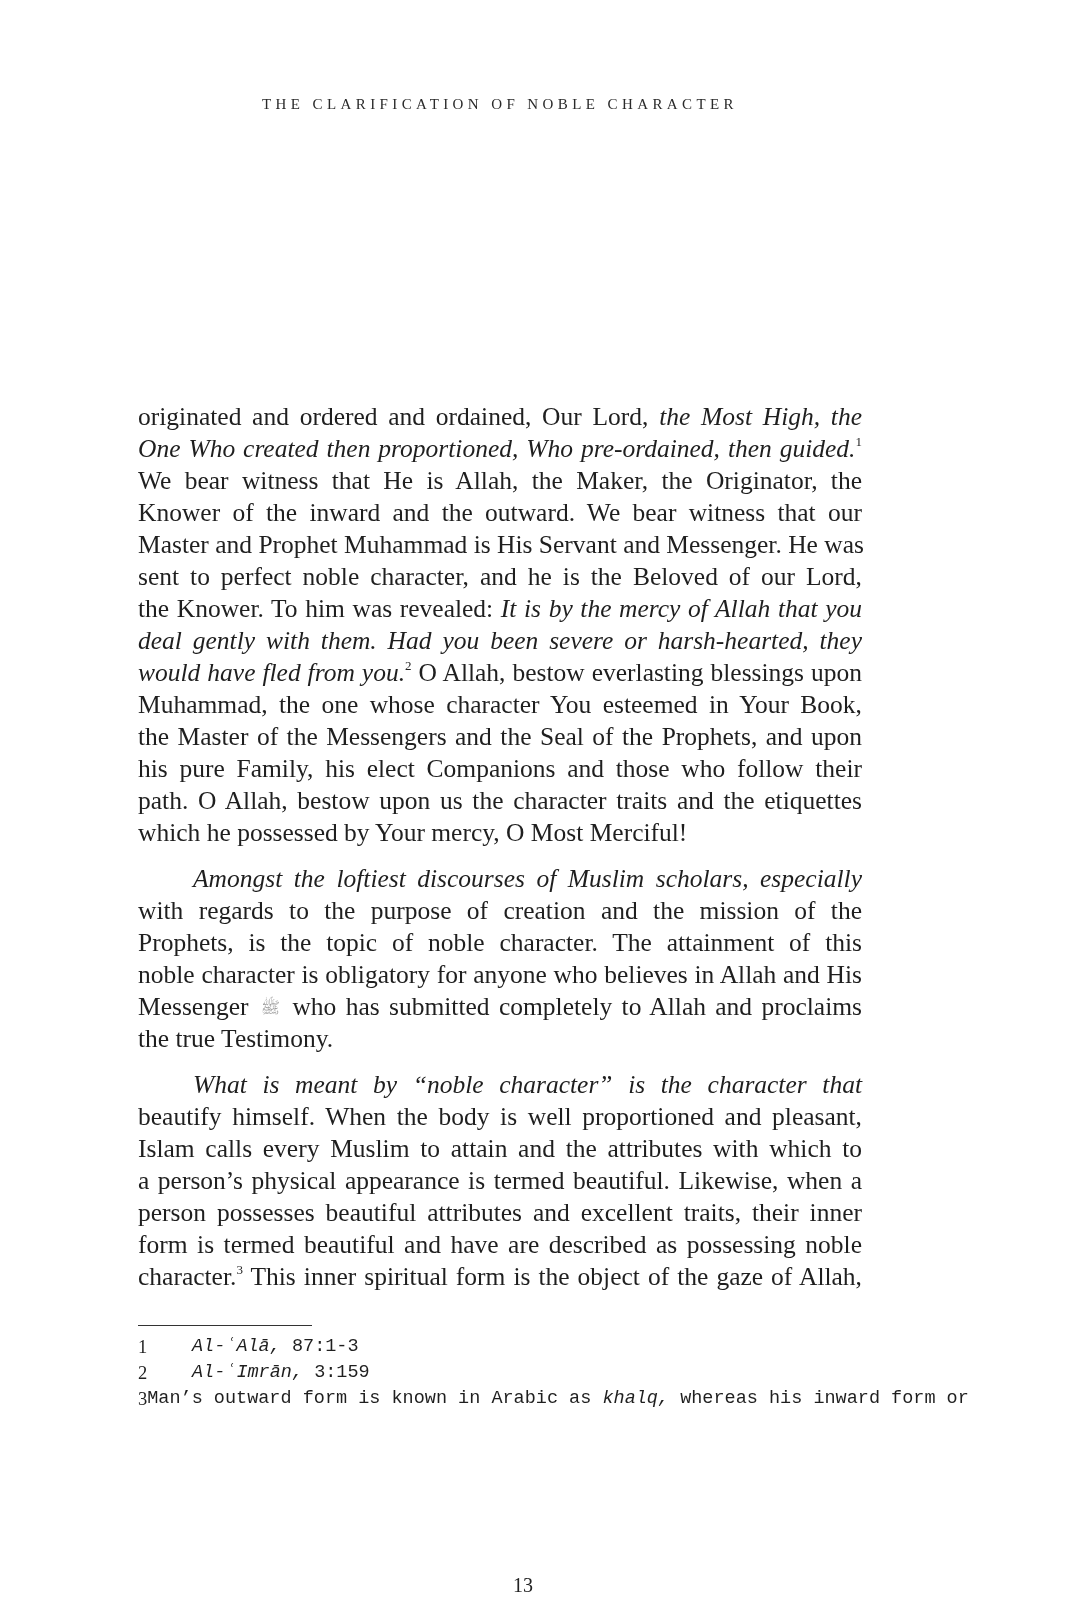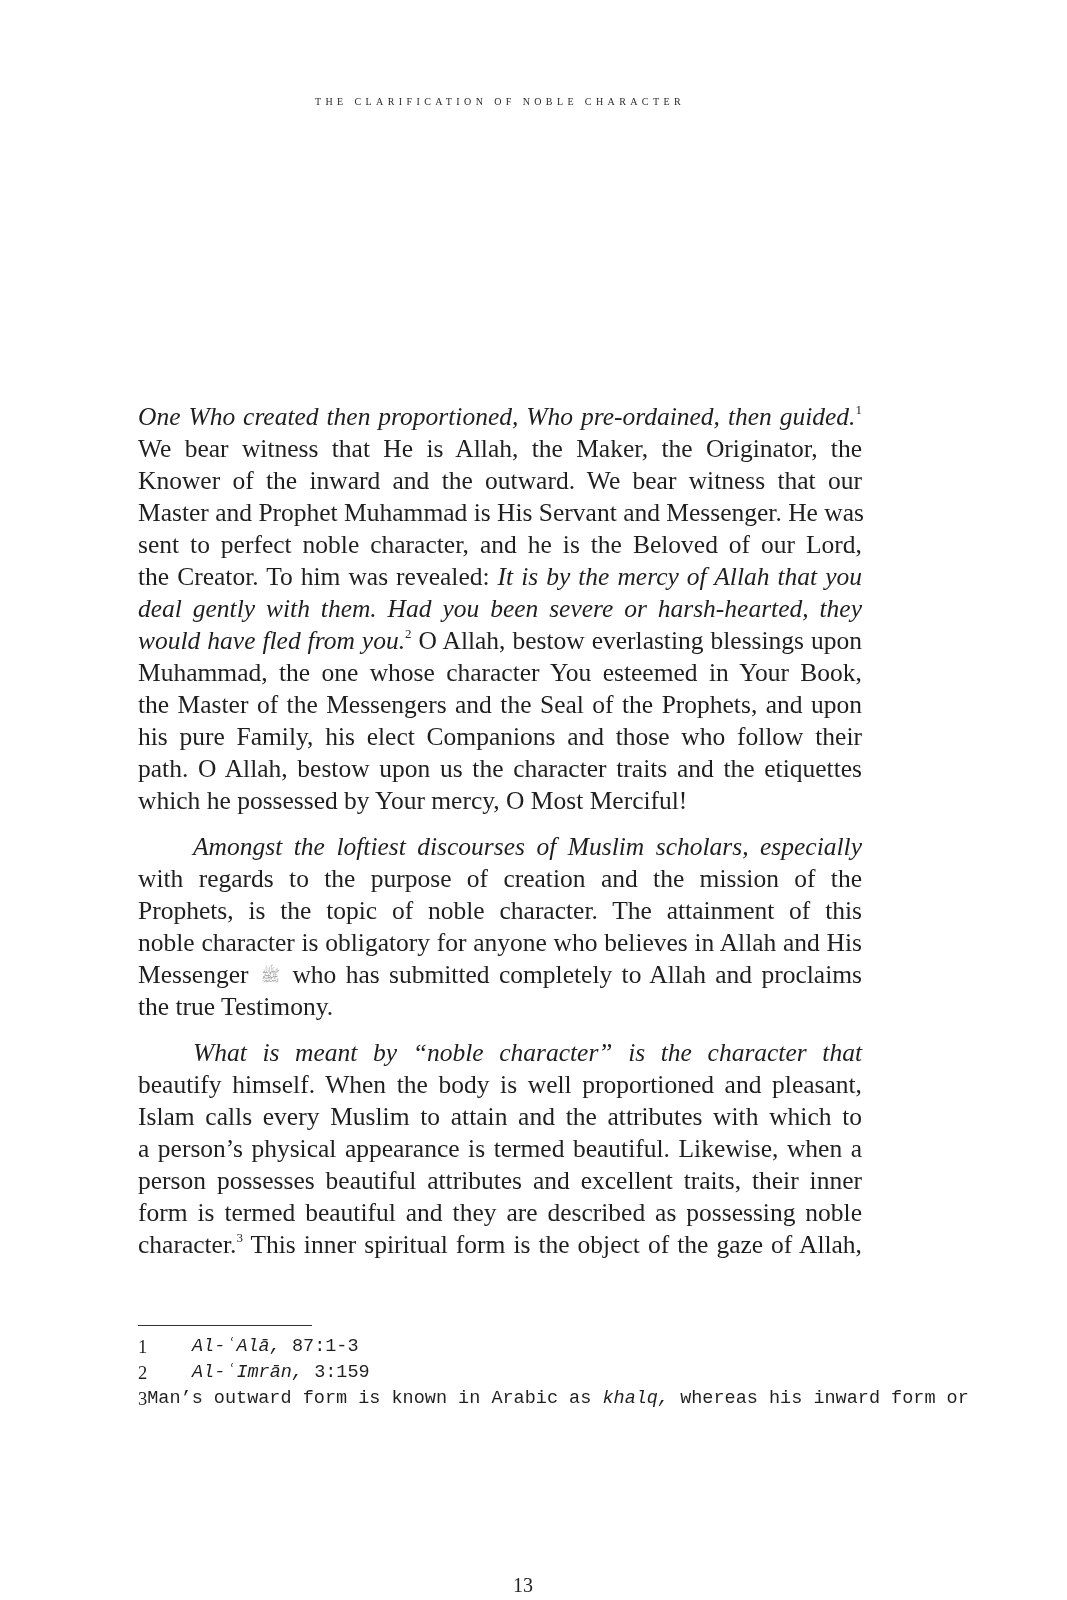--- a/index.html
+++ b/index.html
@@ -1,19 +1,19 @@
 <!DOCTYPE html>
 <html><head>
 <meta charset="utf-8">
 <style>
   html, body { margin: 0; padding: 0; background: #ffffff; }
   body { width: 1067px; height: 1600px; position: relative; overflow: hidden;
          font-family: "Liberation Serif", "DejaVu Serif", serif; color: #1f1f1f; }
   .running-head { position: absolute; top: 96px; left: 0; width: 1000px; text-align: center;
-                  font-size: 10px; letter-spacing: 4.4px; color: #2a2a2a; }
+                  font-size: 15px; letter-spacing: 4.4px; color: #2a2a2a; }
   .body-text { position: absolute; left: 138px; width: 724px; top: 401px;
                font-size: 25.5px; line-height: 32px; }
   .line { display: block; text-align: justify; text-align-last: justify; white-space: nowrap; height: 32px; }
   .line.last { text-align-last: left; }
   .line.indent { padding-left: 55px; font-style: italic; }
   .para-gap { height: 14px; }
   .it { font-style: italic; }
   sup { font-size: 13px; vertical-align: 0; position: relative; top: -11px; }
   .honorific { display: inline-block; color: #9a9a9a; font-size: 16px; padding: 0 3px; position: relative; top: -2px; }
   .fn-rule { position: absolute; left: 138px; top: 1325px; width: 174px; height: 0; border-top: 1.5px solid #333; }
@@ -24,26 +24,27 @@
   .page-number { position: absolute; top: 1574px; left: 0; width: 1046px; text-align: center;
                  font-size: 20px; color: #222; }
 </style>
 </head>
 <body>
 
 <div class="running-head">THE CLARIFICATION OF NOBLE CHARACTER</div>
 
 <div class="body-text" id="body">
     <div>
+      <span class="line"><span>originated and ordered and ordained, Our Lord, </span><span class="it">the Most High, the</span></span>
       <span class="line"><span class="it">One Who created then proportioned, Who pre-ordained, then guided.</span><sup>1</sup></span>
       <span class="line"><span>We bear witness that He is Allah, the Maker, the Originator, the</span></span>
       <span class="line"><span>Knower of the inward and the outward. We bear witness that our</span></span>
       <span class="line"><span>Master and Prophet Muhammad is His Servant and Messenger. He was</span></span>
       <span class="line"><span>sent to perfect noble character, and he is the Beloved of our Lord,</span></span>
-      <span class="line"><span>the Creator. To him was revealed: </span><span class="it">It is by the mercy of Allah that you</span></span>
+      <span class="line"><span>the Knower. To him was revealed: </span><span class="it">It is by the mercy of Allah that you</span></span>
       <span class="line"><span class="it">deal gently with them. Had you been severe or harsh-hearted, they</span></span>
       <span class="line"><span class="it">would have fled from you.</span><sup>2</sup><span> O Allah, bestow everlasting blessings upon</span></span>
       <span class="line"><span>Muhammad, the one whose character You esteemed in Your Book,</span></span>
       <span class="line"><span>the Master of the Messengers and the Seal of the Prophets, and upon</span></span>
       <span class="line"><span>his pure Family, his elect Companions and those who follow their</span></span>
       <span class="line"><span>path. O Allah, bestow upon us the character traits and the etiquettes</span></span>
       <span class="line last"><span>which he possessed by Your mercy, O Most Merciful!</span></span>
     </div>
     <div class="para-gap"></div>
     <div>
@@ -54,21 +55,21 @@
       <span class="line"><span>Messenger </span><span class="honorific">ﷺ</span><span> who has submitted completely to Allah and proclaims</span></span>
       <span class="line last"><span>the true Testimony.</span></span>
     </div>
     <div class="para-gap"></div>
     <div>
       <span class="line indent"><span>What is meant by “noble character” is the character that</span></span>
       <span class="line"><span>beautify himself. When the body is well proportioned and pleasant,</span></span>
       <span class="line"><span>Islam calls every Muslim to attain and the attributes with which to</span></span>
       <span class="line"><span>a person’s physical appearance is termed beautiful. Likewise, when a</span></span>
       <span class="line"><span>person possesses beautiful attributes and excellent traits, their inner</span></span>
-      <span class="line"><span>form is termed beautiful and they are described as possessing noble</span></span>
+      <span class="line"><span>form is termed beautiful and have are described as possessing noble</span></span>
       <span class="line"><span>character.</span><sup>3</sup><span> This inner spiritual form is the object of the gaze of Allah,</span></span>
     </div>
   </div>
 
 <div class="fn-rule"></div>
 <div class="footnotes" id="fns">
     <div class="fn">
       <span class="fn-num">1</span>
       <span class="fn-text"><span class="it">Al-ʿAlā,</span><span> 87:1-3</span></span>
     </div>

